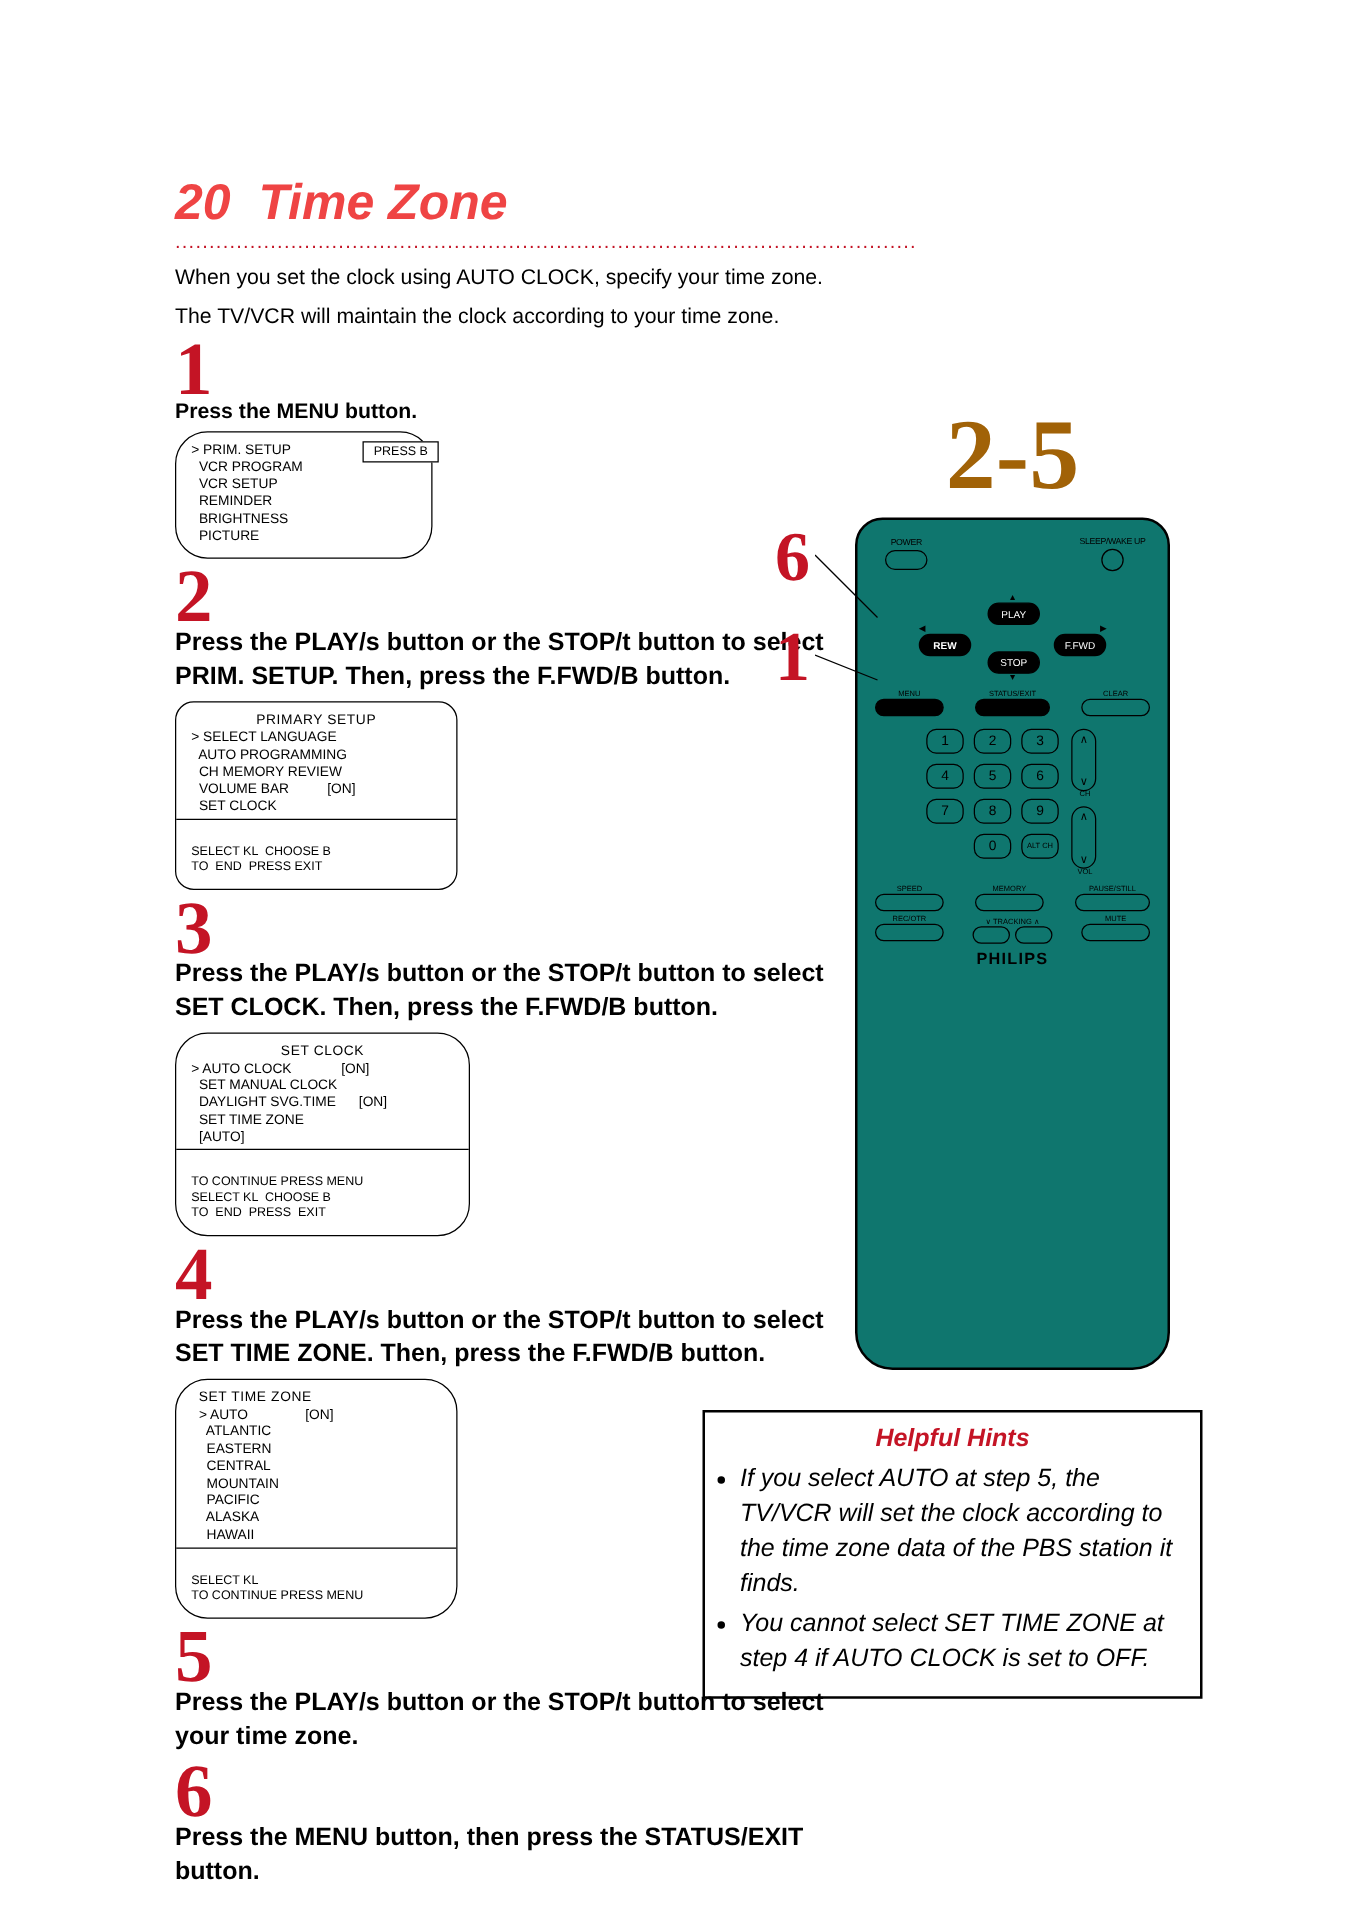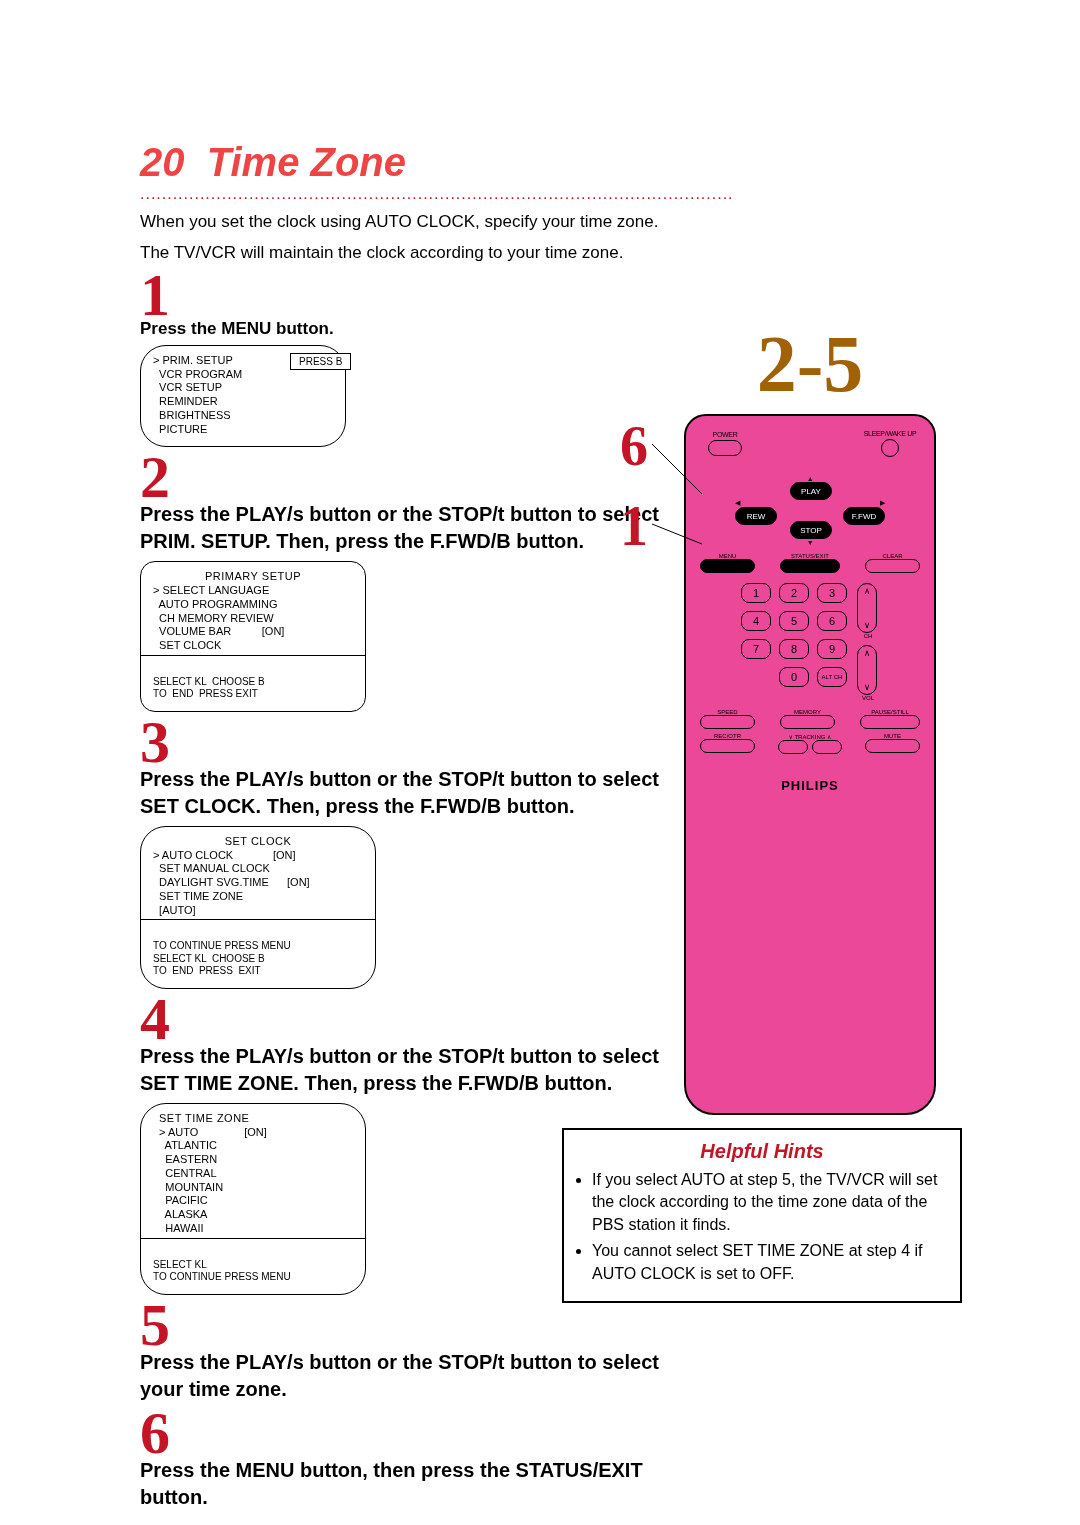--- a/index.html
+++ b/index.html
@@ -19,34 +19,34 @@
   
   .osd { position:relative; border:1.5px solid #000; border-radius:26px; background:#fff; font-family:Arial,sans-serif; font-size:11px; line-height:1.25; padding:8px 12px 10px 12px; margin-top:6px; }
   .osd .hdr { text-align:center; letter-spacing:0.5px; }
   .osd .row { white-space:pre; }
   .osd .foot { font-size:10px; white-space:pre; margin-top:20px; }
   .osd .sep { border:none; border-top:1.5px solid #000; margin:2px -12px 4px -12px; }
   .balloon { position:absolute; border:1.5px solid #000; background:#fff; font-size:10px; padding:2px 8px; }
 
   
   .remote-outer { position:absolute; top:324px; right:130px; width:280px; }
-  .remote { width:220px; margin:0 auto; border:2px solid #000; border-radius:22px 22px 30px 30px; padding:14px 14px 320px 14px; position:relative; background:#ec4899; }
+  .remote { width:220px; margin:0 auto; border:2px solid #000; border-radius:22px 22px 30px 30px; padding:14px 14px 320px 14px; position:relative; background:#0f766e; }
   .remote .pill { border:1.5px solid #000; border-radius:10px; height:18px; }
   .remote .tiny { font-size:7px; text-align:center; letter-spacing:-0.3px; }
   .remote .circle { border:1.5px solid #000; border-radius:999px; }
   .remote .keygrid { display:grid; grid-template-columns:repeat(3,30px); grid-auto-rows:20px; gap:8px 8px; justify-content:center; margin-top:10px; }
   .remote .key { border:1.5px solid #000; border-radius:8px; font-size:11px; display:flex; align-items:center; justify-content:center; }
-  .remote .brand { font-weight:bold; letter-spacing:1px; font-size:13px; text-align:center; margin-top:24px; }
+  .remote .brand { font-weight:bold; letter-spacing:1px; font-size:13px; text-align:center; margin-top:4px; }
   .remote .mini { font-size:6px; text-align:center; }
   .callout-num { font-family:"Times New Roman",serif; font-weight:bold; color:#c41425; font-size:56px; position:absolute; }
 
   
   .hints { position:absolute; right:118px; top:1128px; width:368px; border:2px solid #000; padding:10px 14px 12px 14px; }
   .hints h3 { font-style:italic; color:#c41425; text-align:center; margin:0 0 6px 0; font-size:20px; }
-  .hints ul { margin:0 0 0 14px; padding:0; font-size:16px; line-height:1.4; }
+  .hints ul { margin:0 0 0 14px; padding:0; font-style:italic; font-size:20px; line-height:1.4; }
   .hints li { margin-bottom:4px; }
 </style>
 </head>
 <body>
 
 <div class="page">
   <div>
     <span class="title"><span>20</span>&nbsp;&nbsp;<span>Time Zone</span></span>
   </div>
   <div class="dots">.............................................................................................................</div>
@@ -150,21 +150,21 @@
       </div>
     </div>
 
     <div style="position:relative; width:150px; height:70px; margin:20px auto 0;">
       <div style="position:absolute; left:55px; top:-2px; width:40px; text-align:center;">
         <div class="tiny" style="font-size:7px;">▲</div>
         <div class="pill" style="width:40px; height:16px; display:flex;align-items:center;justify-content:center;background:#000;color:#fff;font-size:8px;">PLAY</div>
       </div>
       <div style="position:absolute; left:0; top:22px;">
         <div class="tiny" style="font-size:7px;text-align:left;">◀</div>
-        <div class="pill" style="width:40px; height:16px; display:flex;align-items:center;justify-content:center;background:#000;color:#fff;font-size:8px;">REW</div>
+        <div class="pill" style="width:40px; height:16px; display:flex;align-items:center;justify-content:center;background:#000;color:#fff;font-size:8px;font-weight:bold;">REW</div>
       </div>
       <div style="position:absolute; right:0; top:22px;">
         <div class="tiny" style="font-size:7px;text-align:right;">▶</div>
         <div class="pill" style="width:40px; height:16px; display:flex;align-items:center;justify-content:center;background:#000;color:#fff;font-size:8px;">F.FWD</div>
       </div>
       <div style="position:absolute; left:55px; top:44px; width:40px;">
         <div class="pill" style="width:40px; height:16px; display:flex;align-items:center;justify-content:center;background:#000;color:#fff;font-size:8px;">STOP</div>
         <div class="tiny" style="font-size:7px;">▼</div>
       </div>
     </div>

